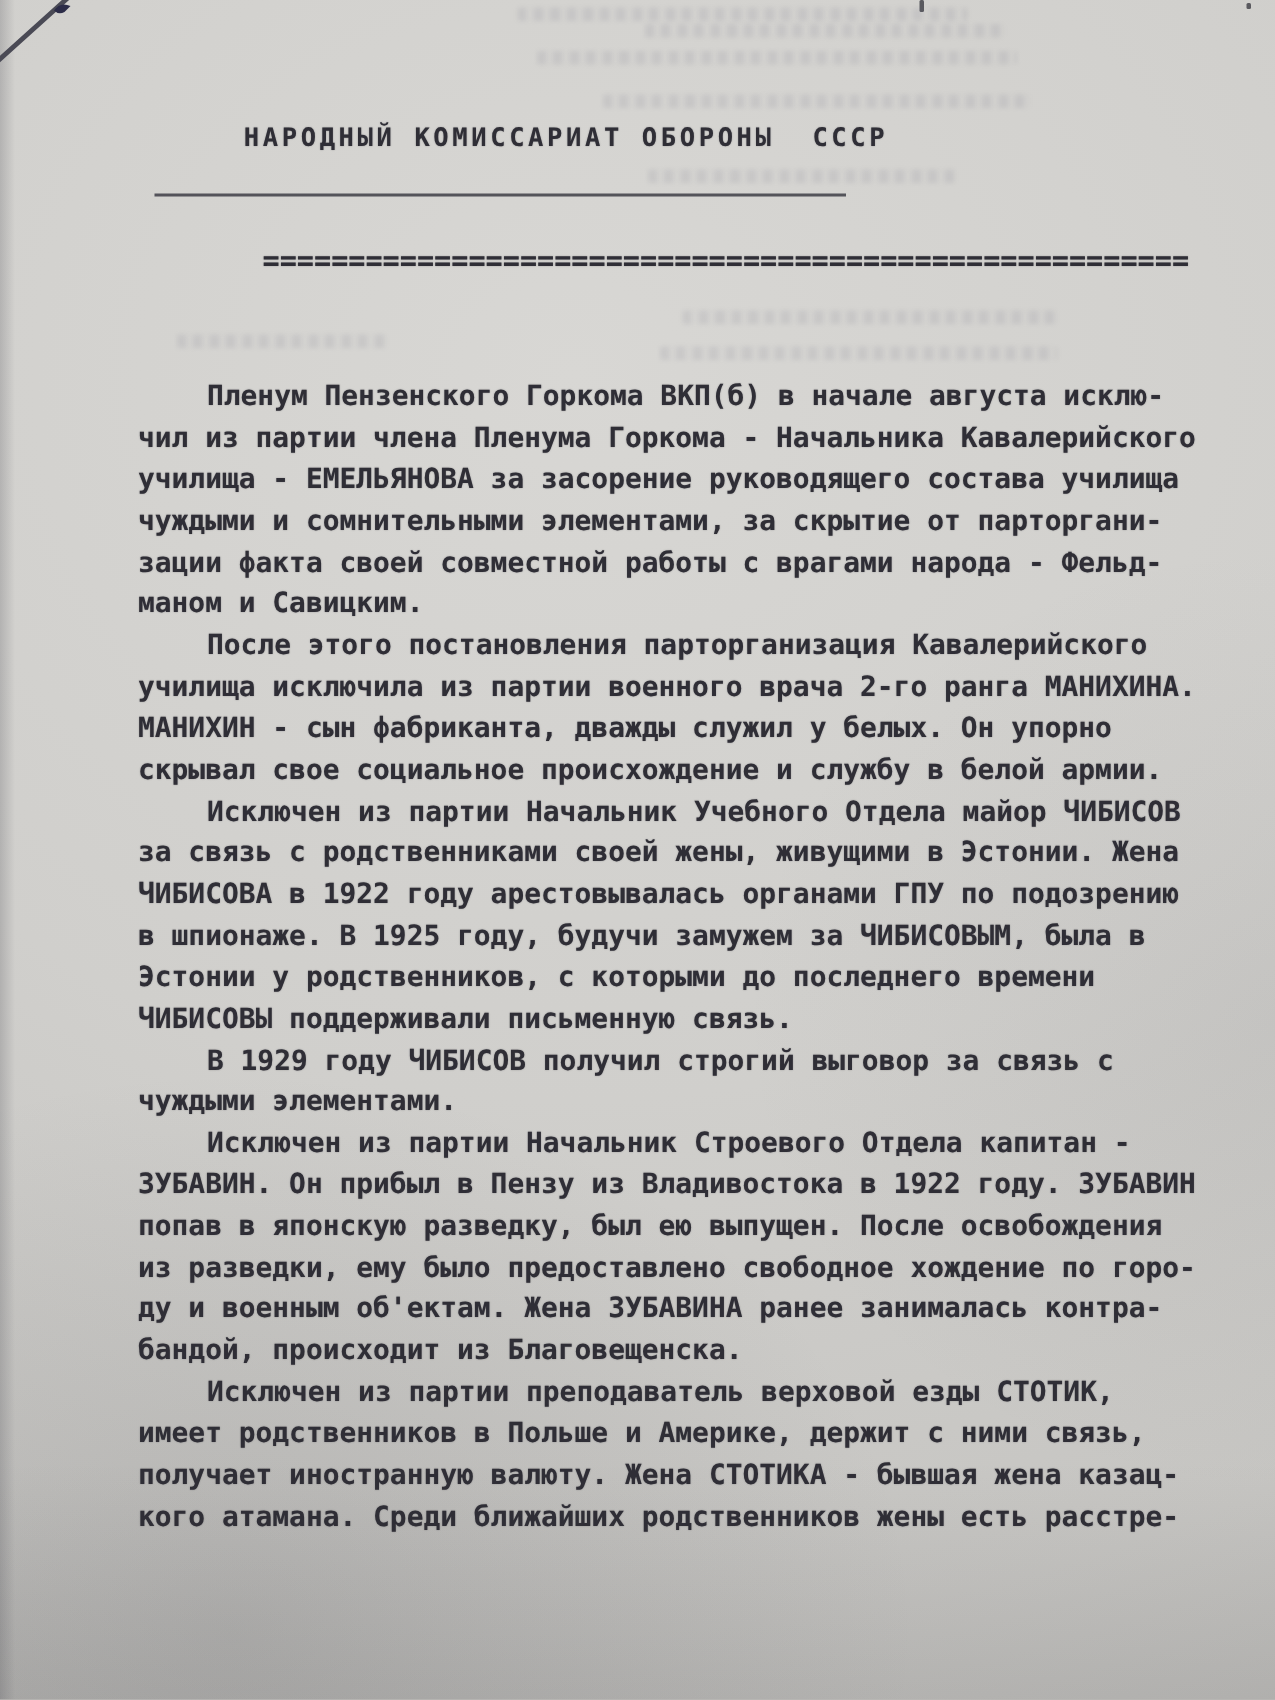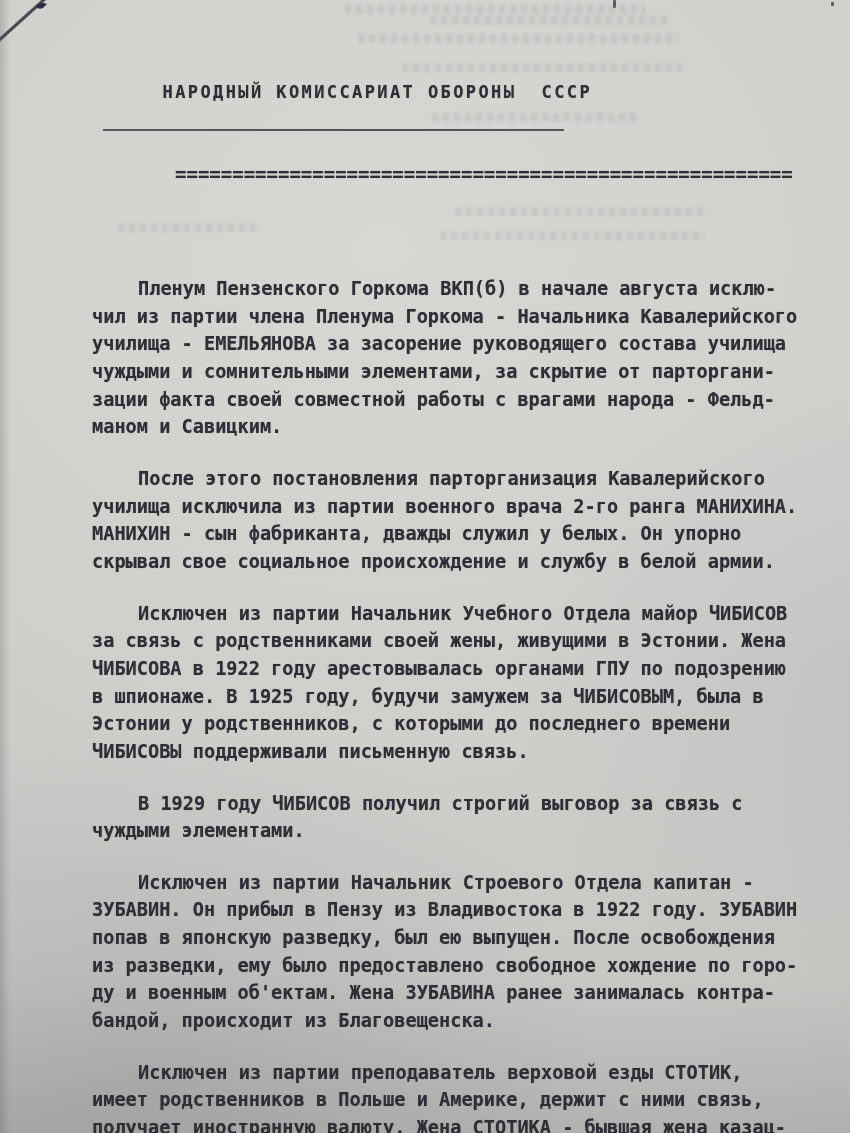--- a/index.html
+++ b/index.html
@@ -37,21 +37,21 @@
   }
   .divider{
     position:absolute;left:175px;top:163px;
     font-size:19px;letter-spacing:0;
   }
   .body-text{
     position:absolute;left:92px;top:251px;width:740px;
     font-size:18.6px;line-height:27.65px;
   }
   .line{white-space:pre;}
-  .line.indent{padding-left:46px;margin-top:24px;}
+  .line.indent{padding-left:46px;}
   .smudge{
     position:absolute;height:9px;border-radius:2px;
     background:repeating-linear-gradient(90deg, rgba(98,98,120,.11) 0 6px, rgba(98,98,120,.02) 6px 11px);
     filter:blur(1.3px);
   }
   .pen-mark{position:absolute;left:0;top:0;}
   .speck{position:absolute;background:rgba(50,50,58,.75);border-radius:1px;}
 </style>
 </head>
 <body style="--ink: #2f2e36; --paper: #d2d1ce;">

